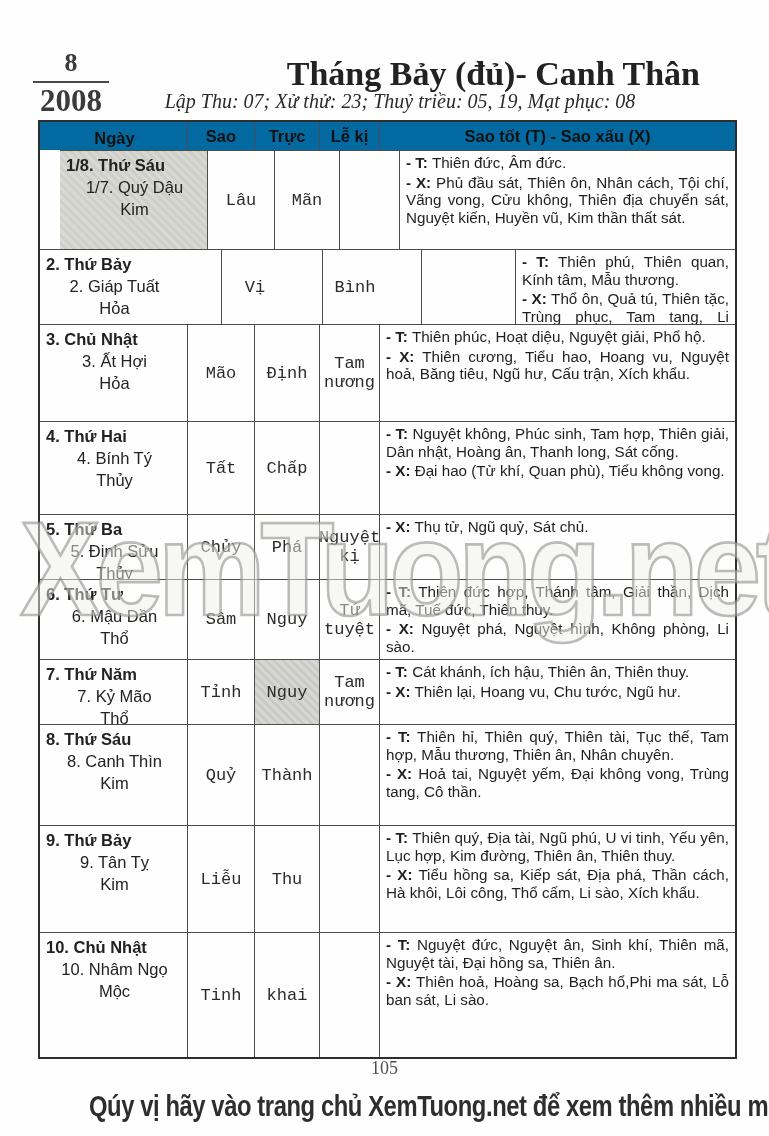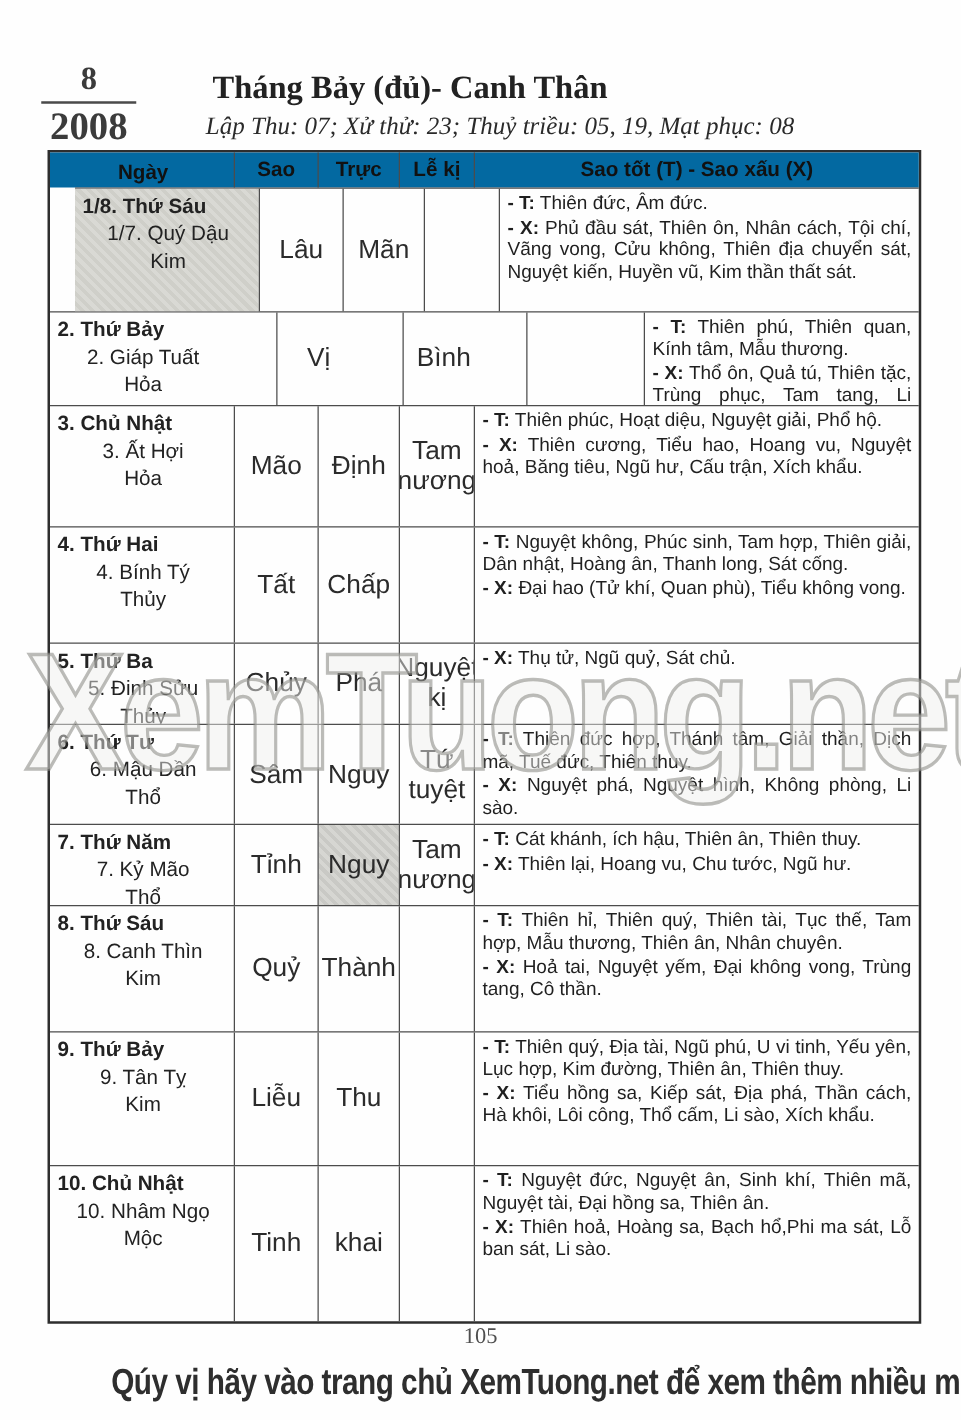--- a/index.html
+++ b/index.html
@@ -5,40 +5,40 @@
   html,body{margin:0;padding:0;}
   body{width:769px;height:1136px;position:relative;background:#fefefe;
        font-family:"Liberation Sans",sans-serif;color:#1c1c1c;overflow:hidden;}
   .page{position:absolute;inset:0;}
 
   
   .frac{position:absolute;left:33px;top:48px;width:76px;text-align:center;
         font-family:"Liberation Serif",serif;font-weight:bold;color:#3b3b3b;}
   .frac .m{font-size:26px;line-height:30px;border-bottom:2px solid #4a4a4a;padding-bottom:3px;}
   .frac .y{font-size:31px;line-height:32px;padding-top:2px;}
-  .title{position:absolute;left:170px;top:55px;width:530px;text-align:left;
-         font-family:"Liberation Serif",serif;font-weight:bold;font-size:26px;color:#222;}
+  .title{position:absolute;left:170px;top:55px;width:530px;text-align:right;
+         font-family:"Liberation Serif",serif;font-weight:bold;font-size:34px;color:#222;}
   .subtitle{position:absolute;left:110px;top:90px;width:580px;text-align:center;
             font-family:"Liberation Serif",serif;font-style:italic;font-size:20px;color:#2a2a2a;}
 
   
   .cal{position:absolute;left:38px;top:120px;width:699px;border:2px solid #2e2e2e;box-sizing:border-box;}
   .trow{display:flex;border-top:1px solid #4c4c4c;box-sizing:border-box;}
   .trow.head{border-top:none;height:28px;background:#0369a1;}
   .cell{box-sizing:border-box;border-left:1px solid #4c4c4c;overflow:hidden;}
   .cell:first-child{border-left:none;}
   .c-day{width:147px;}
   .c-sao{width:67px;}
   .c-truc{width:65px;}
   .c-leki{width:60px;}
   .c-tx{flex:1;}
   .head .cell{display:flex;align-items:center;justify-content:center;
               font-weight:bold;font-size:16.5px;color:#111;}
   .mid{display:flex;align-items:center;justify-content:center;text-align:center;
-       font-family:Liberation Sans, sans-serif;font-size:21px;color:#2b2b2b;padding:0 2px;}
+       font-family:Liberation Mono, monospace;font-size:17px;color:#2b2b2b;padding:0 2px;}
   .c-day{padding:3px 4px 0 6px;font-size:16.5px;line-height:22px;color:#222;}
   .c-day .d1{font-weight:bold;text-align:left;}
   .c-day .d2,.c-day .d3{text-align:center;}
   .c-tx{padding:2px 6px 0 6px;font-size:15.2px;line-height:17.6px;color:#1f1f1f;}
   .c-tx p{margin:1px 0 2px 0;text-align:justify;}
   .c-tx .lbl{font-weight:bold;}
   .shaded{background:repeating-linear-gradient(45deg,#d9d9d4 0 3px,#cfcfc9 3px 6px);}
   .shaded2{background:repeating-linear-gradient(45deg,#d6d6d2 0 3px,#c9c9c5 3px 6px);}
   
   .r0{height:99px;margin-left:20px;} .r1{height:75px;gap:34px;} .r2{height:97px;} .r3{height:93px;} .r4{height:65px;}

